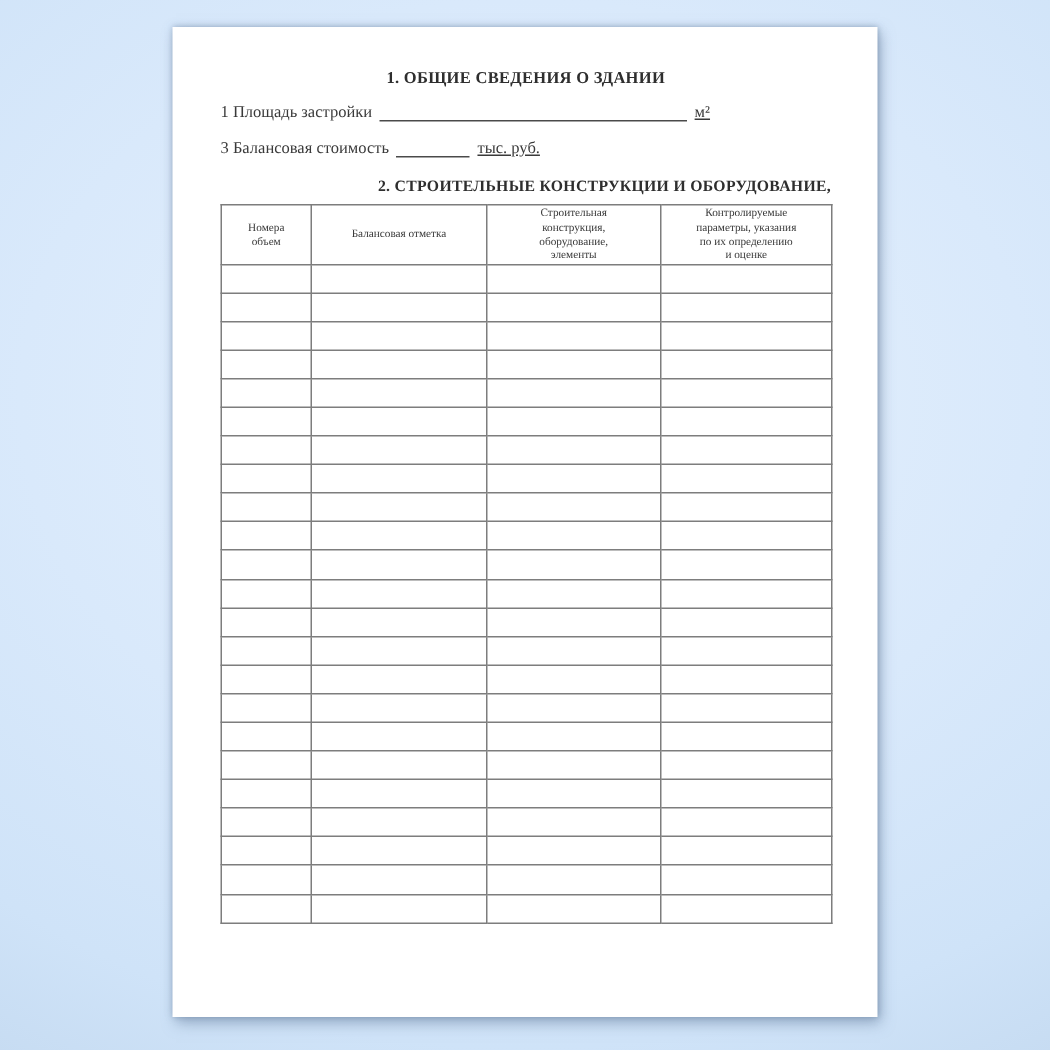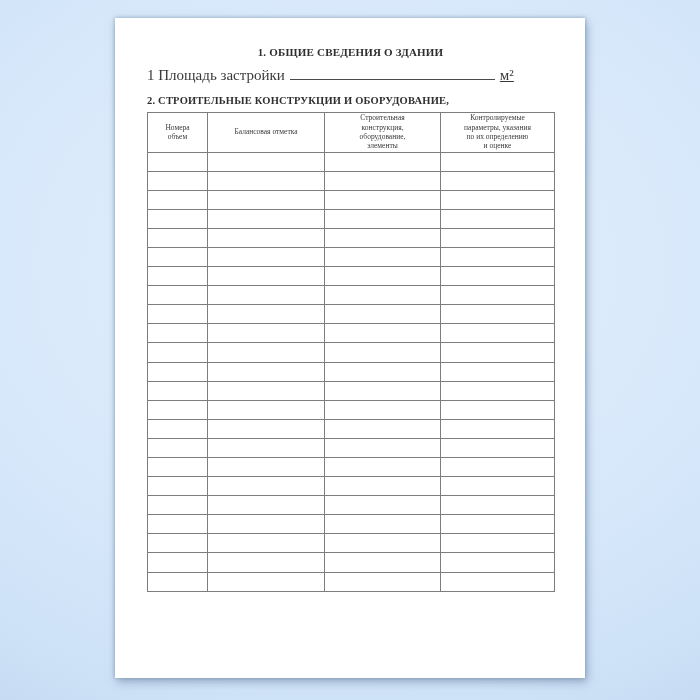--- a/index.html
+++ b/index.html
@@ -37,39 +37,39 @@
     line-height: 14px;
     font-weight: bold;
     color: #2e2e2e;
     letter-spacing: 0.2px;
   }
   .fields {
     margin-top: 9px;
   }
   .field {
     display: flex;
-    align-items: flex-start;
-    font-size: 15px;
+    align-items: flex-end;
+    font-size: 11px;
     line-height: 14px;
     height: 14px;
     margin-bottom: 10px;
     color: #3a3a3a;
   }
   .field .flabel { flex: none; white-space: pre; }
   .fill {
     border-bottom: 1px solid #4a4a4a;
     height: 11px;
     margin: 0 0 1px 5px;
   }
   .fill.grow { flex: 1 1 auto; max-width: 205px; }
   .fill.short { flex: 0 0 49px; }
   .funit { flex: none; margin-left: 5px; white-space: pre; text-decoration: underline; }
   .sec2-title {
     margin: 13px 0 0 0;
-    text-align: left;
+    text-align: right;
     font-size: 10.5px;
     line-height: 12.5px;
     font-weight: bold;
     color: #2e2e2e;
     letter-spacing: 0.2px;
   }
   table.obs {
     margin-top: 4px;
     border-collapse: collapse;
     table-layout: fixed;
@@ -104,20 +104,25 @@
 
 <div class="page">
 
   <h1 class="sec1-title">1. ОБЩИЕ СВЕДЕНИЯ О ЗДАНИИ</h1>
 
   <div class="fields">
     <div class="field">
       <span class="flabel">1 Площадь застройки</span>
       <span class="fill grow"></span>
       <span class="funit">м²</span>
+    </div>
+    <div class="field">
+      <span class="flabel">3 Балансовая стоимость</span>
+      <span class="fill short"></span>
+      <span class="funit">тыс. руб.</span>
     </div>
   </div>
 
   <h2 class="sec2-title">
     <span>2. СТРОИТЕЛЬНЫЕ КОНСТРУКЦИИ И ОБОРУДОВАНИЕ,</span><br>
   </h2>
 
   <table class="obs">
     <colgroup>
       <col class="c1">

